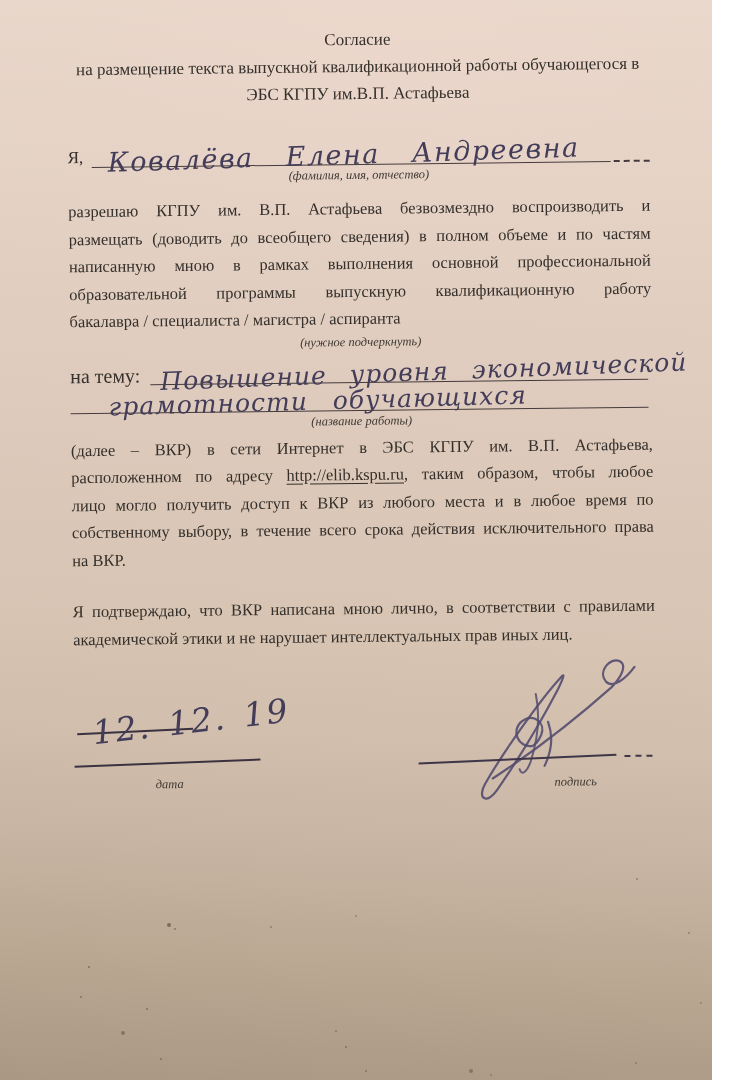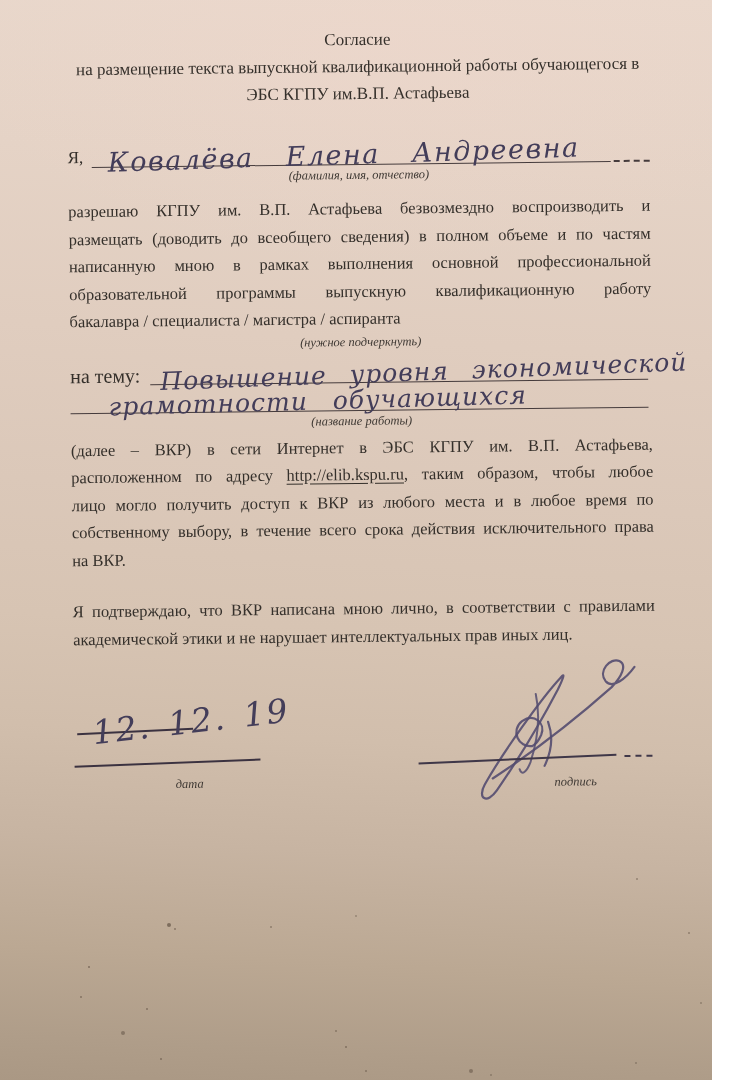--- a/index.html
+++ b/index.html
@@ -83,21 +83,21 @@
   }
   .hw-date {
     position: absolute; top: -6px; left: 18px;
     font-size: 33px; letter-spacing: 2px; word-spacing: 5px;
     transform: rotate(-6deg);
   }
   .date-underline {
     position: absolute; top: 54px; left: 0; width: 186px;
     border-top: 2px solid #3b3240; transform: rotate(-1.6deg);
   }
-  .cap-date { position: absolute; top: 68px; left: 80px; width: 70px; }
+  .cap-date { position: absolute; top: 68px; left: 60px; width: 70px; }
 
   .sig-block { position: relative; width: 238px; height: 84px; }
   .sig-underline {
     position: absolute; top: 54px; left: 0; width: 198px;
     border-top: 2px solid #3f3748; transform: rotate(-1.9deg);
   }
   .sig-dashes {
     position: absolute; top: 52px; left: 206px; width: 28px;
     border-top: 2px dashed #3f3748;
   }

